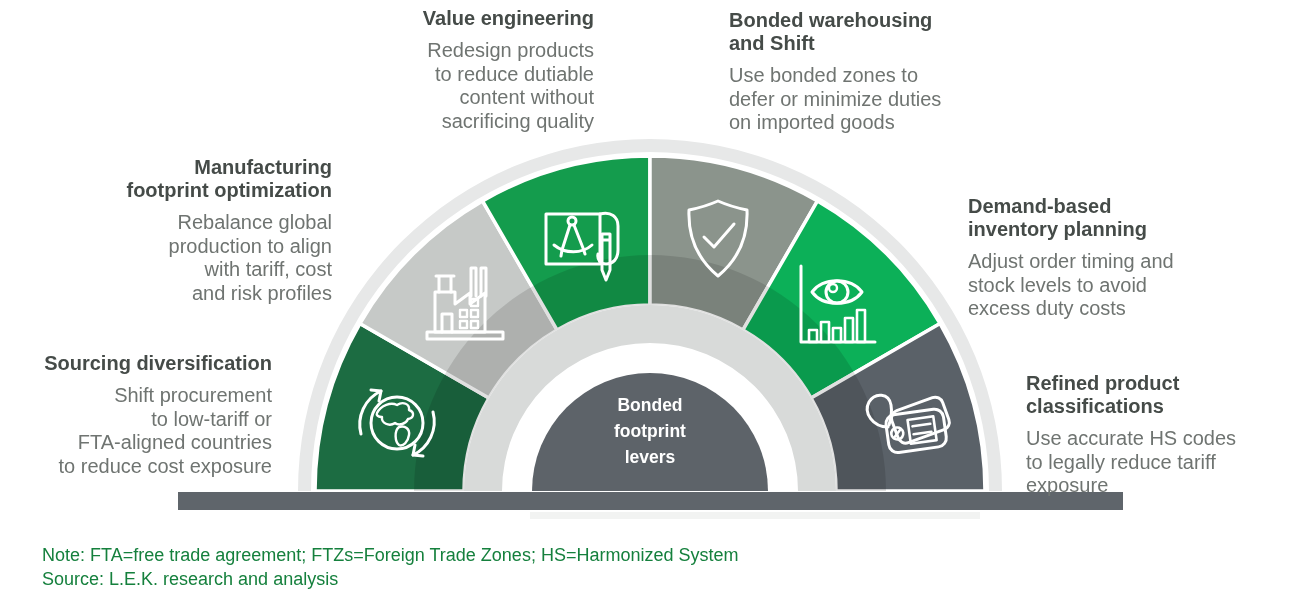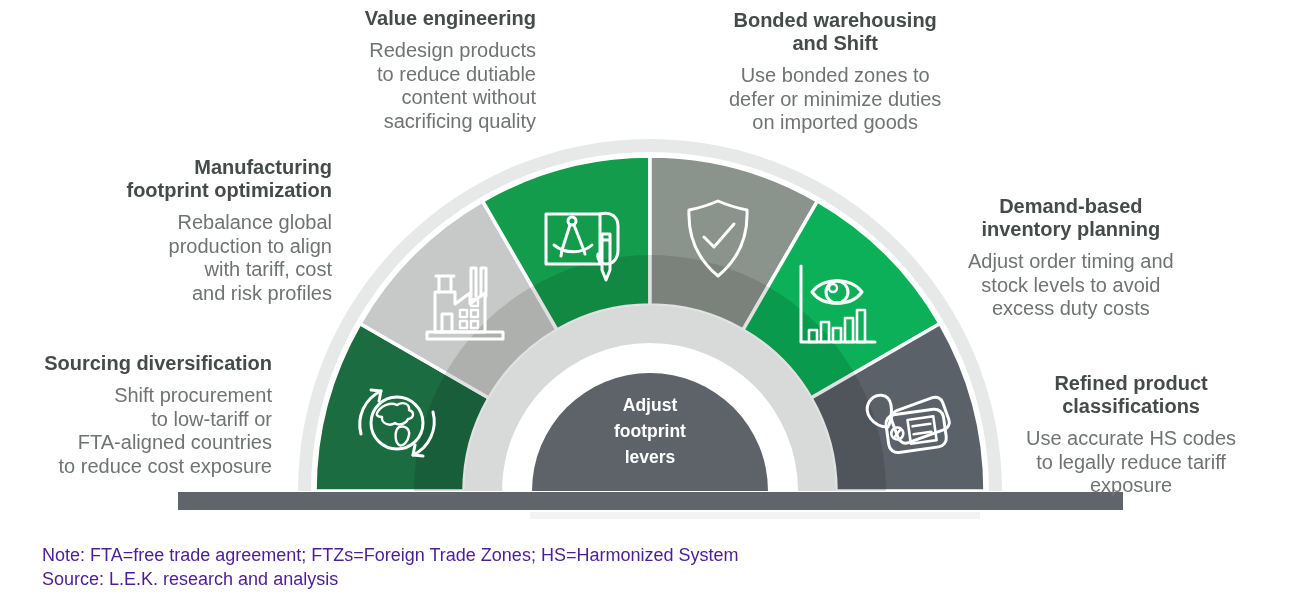--- a/index.html
+++ b/index.html
@@ -3,28 +3,28 @@
 <meta charset="utf-8">
 <style>
   html,body{margin:0;padding:0;background:#ffffff;}
   .canvas{
     position:relative;width:1300px;height:612px;overflow:hidden;background:#fff;
     font-family:"Liberation Sans", sans-serif;
   }
   .gauge-svg{position:absolute;left:0;top:0;}
   .label-block{position:absolute;}
   .label-block.align-right{text-align:right;}
-  .label-block.align-left{text-align:center;}
+  .label-block.align-left{text-align:left;}
   .label-heading{font-size:20px;font-weight:bold;color:#454b48;line-height:23px;margin:0 0 9px 0;}
   .label-body{font-size:20px;font-weight:normal;color:#6f7471;line-height:23.5px;}
   .center-label{
     position:absolute;left:530px;top:392px;width:240px;text-align:center;
     color:#ffffff;font-size:17.5px;font-weight:bold;line-height:26px;
   }
-  .footer{position:absolute;left:42px;top:543px;font-size:18px;color:#4c1d95;line-height:24px;}
+  .footer{position:absolute;left:42px;top:543px;font-size:18px;color:#15803d;line-height:24px;}
   .icon{stroke:#ffffff;fill:none;stroke-width:3;stroke-linecap:round;stroke-linejoin:round;}
   .wedge{stroke:#ffffff;stroke-width:3.5;stroke-linejoin:round;}
 </style>
 </head>
 <body>
 
 <div class="canvas">
 
   <svg class="gauge-svg" width="1300" height="612" viewBox="0 0 1300 612">
 
@@ -104,26 +104,26 @@
         <rect x="54" y="44" width="26" height="24" stroke-width="2.6"></rect>
         <path d="M58,51 H76 M58,59 H76" stroke-width="2.6"></path>
       </g>
     </g>
 
     <rect x="178" y="492" width="945" height="18" fill="#5f656b"></rect>
     <rect x="530" y="512" width="450" height="7" fill="#f2f3f2"></rect>
   </svg>
 
   <div class="center-label">
-      <div>Adjust</div>
+      <div>Bonded</div>
       <div>footprint</div>
       <div>levers</div>
     </div>
 
-  <div class="label-block align-right" style="top:7px;right:764px;">
+  <div class="label-block align-right" style="top:7px;right:706px;">
     <div class="label-heading">
         <div>Value engineering</div>
       </div>
     <div class="label-body">
         <div>Redesign products</div>
         <div>to reduce dutiable</div>
         <div>content without</div>
         <div>sacrificing quality</div>
       </div>
   </div>

